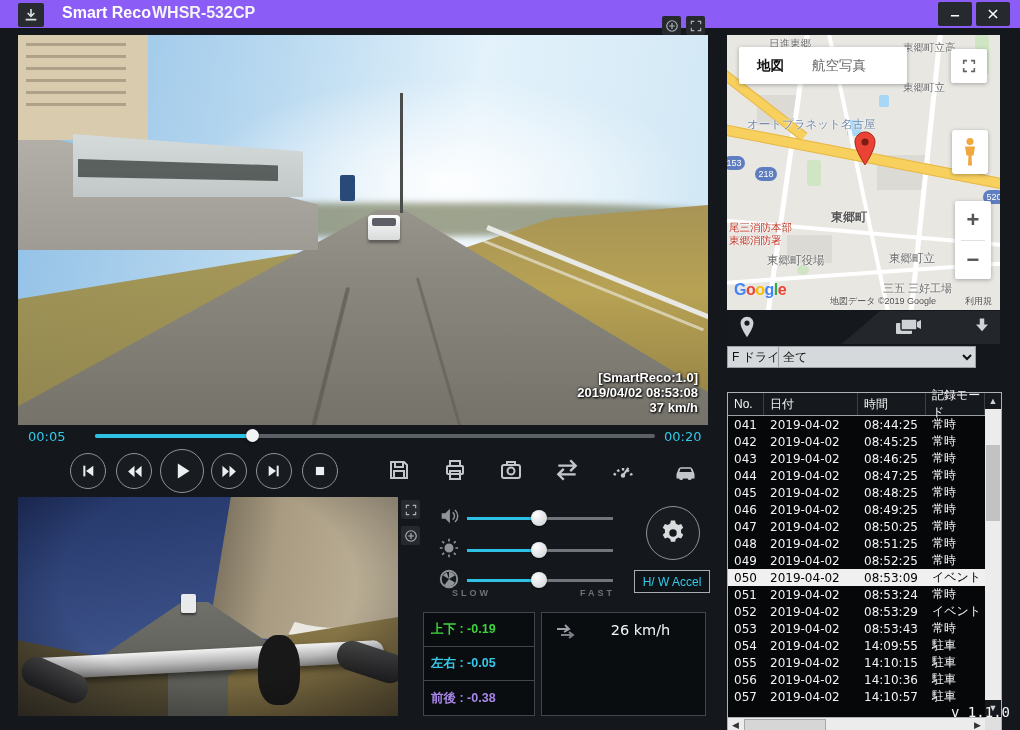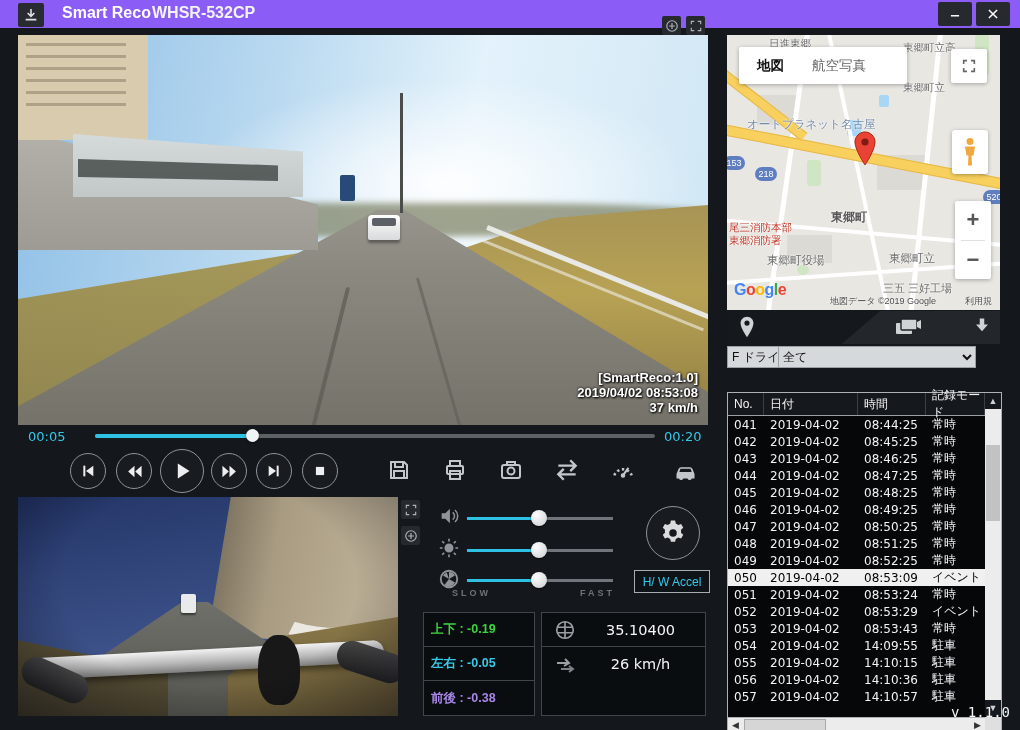--- a/index.html
+++ b/index.html
@@ -352,29 +352,20 @@
 
   <div class="gs-panel">
     <div class="gs-row" style="color: rgb(63, 210, 63);">上下 : -0.19</div>
     <div class="gs-row" style="color: rgb(56, 201, 232);">左右 : -0.05</div>
     <div class="gs-row" style="color: rgb(168, 134, 232);">前後 : -0.38</div>
   </div>
 
   <div class="gps-panel">
     <div class="gps-row">
       <div class="gps-ic">
-        <svg width="22" height="22" viewBox="0 0 24 24" fill="none" stroke="currentColor" stroke-width="1.8">
-            <circle cx="12" cy="12" r="9"></circle>
-            <path d="M3.5 9h17M3.5 15h17M12 3v18"></path>
-          </svg>
-      </div>
-      <div class="gps-val">35.10400</div>
-    </div>
-    <div class="gps-row">
-      <div class="gps-ic">
         <svg width="24" height="24" viewBox="0 0 24 24" fill="none" stroke="currentColor" stroke-width="2">
             <path d="M3 10h11M11 6l4 4-5 3"></path>
             <path d="M7 16h11M15 13l4 3-4 3" opacity=".8"></path>
           </svg>
       </div>
       <div class="gps-val">26 km/h</div>
     </div>
   </div>
 
   <div class="map">

